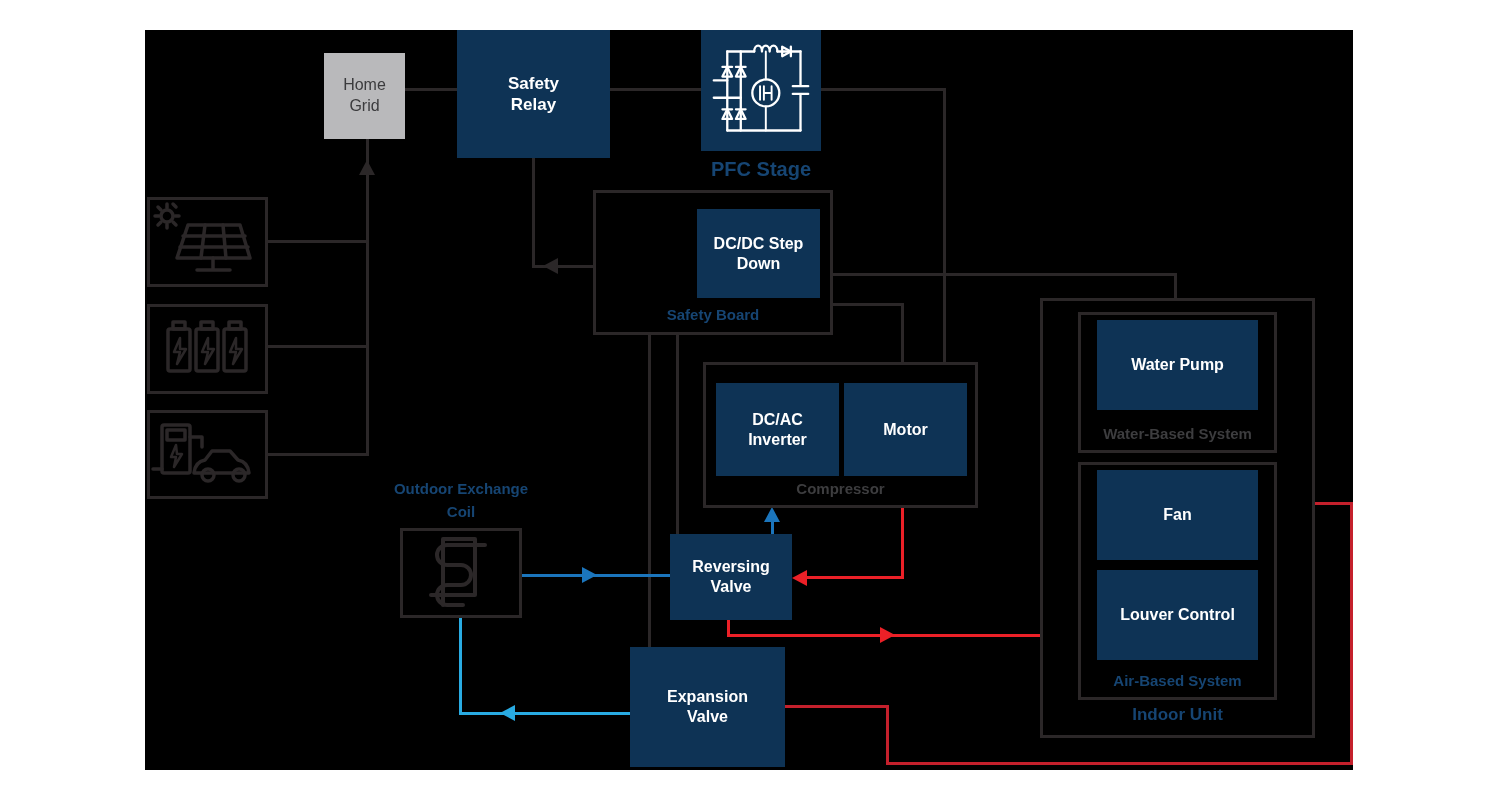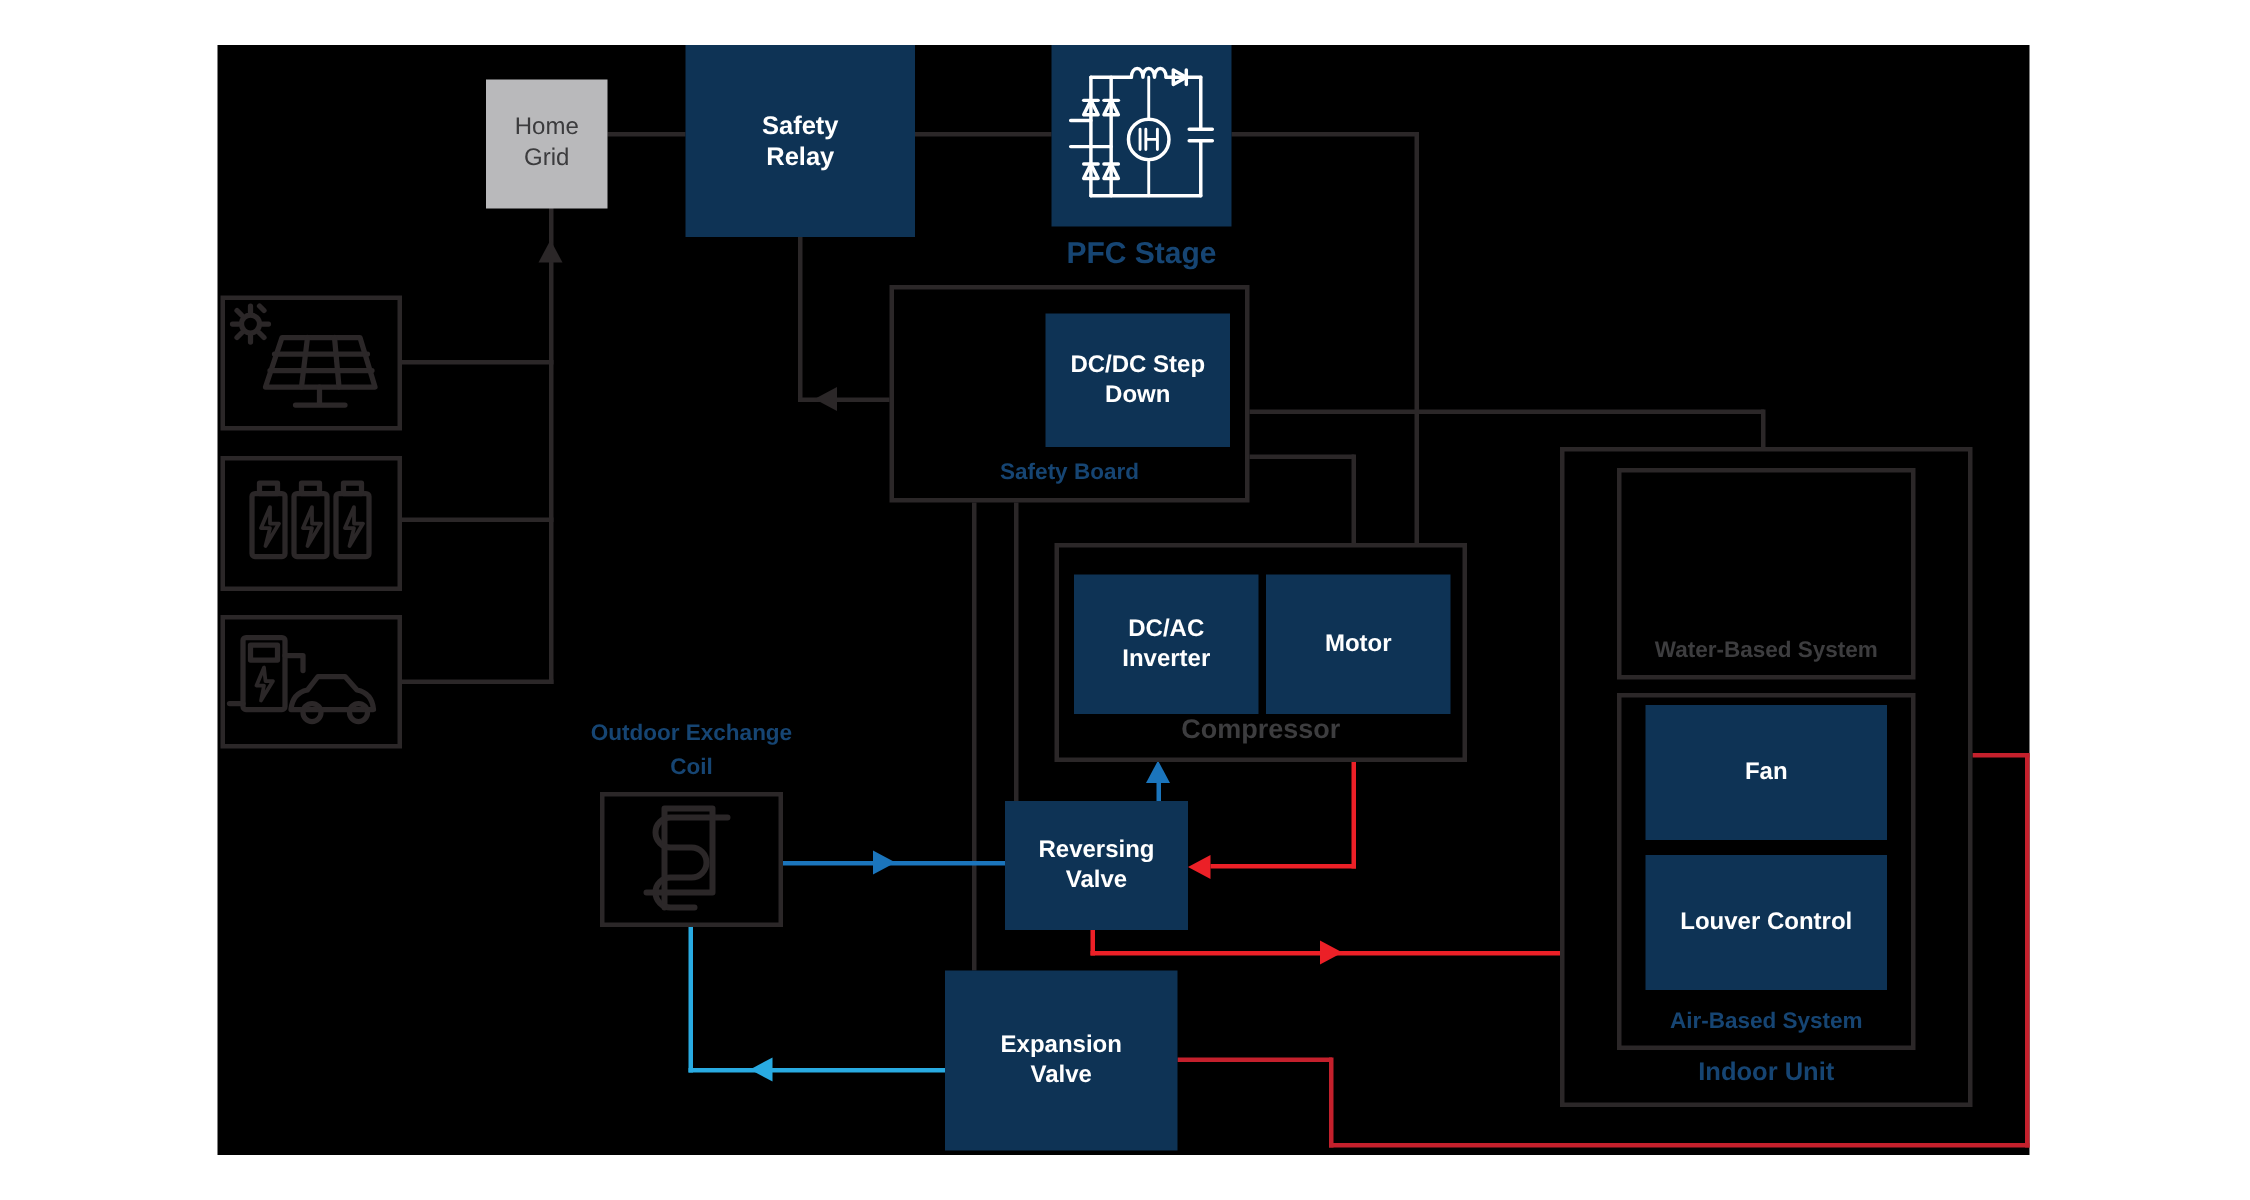--- a/index.html
+++ b/index.html
@@ -127,21 +127,21 @@
       <circle cx="89" cy="62" r="6"></circle>
       <path d="M3,56 h9"></path>
     </svg>
   </div>
 
   <div class="outline-box" style="left:448px;top:160px;width:240px;height:145px;">
     <span class="cap lbl-blue" style="bottom:9px;font-size:15px;">Safety Board</span>
   </div>
 
   <div class="outline-box" style="left:558px;top:332px;width:275px;height:146px;">
-    <span class="cap lbl-gray" style="bottom:8px;font-size:18px;">Compressor</span>
+    <span class="cap lbl-gray" style="bottom:8px;font-size:15px;">Compressor</span>
   </div>
 
   <div class="outline-box" style="left:255px;top:498px;width:122px;height:90px;">
     <svg class="icon-stroke" width="116" height="84" viewBox="0 0 116 84" style="margin:auto">
       <path d="M82,14 H44 a10,10 0 0 0 0,20 h14 a10,10 0 0 1 0,20 H44 a10,10 0 0 0 0,20 h16" stroke-width="4"></path>
       <path d="M40,8 V74 M72,8 V64 M40,8 H72 M28,64 H72" stroke-width="4"></path>
     </svg>
   </div>
 
   <div class="outline-box" style="left:895px;top:268px;width:275px;height:440px;">
@@ -195,20 +195,23 @@
     <span class="t">Motor</span>
   </div>
 
   <div class="navy-box" style="left:485px;top:617px;width:155px;height:120px;">
     <span class="t" style="width:110px;">Expansion Valve</span>
   </div>
   <div class="navy-box" style="left:525px;top:504px;width:122px;height:86px;">
     <span class="t" style="width:110px;">Reversing Valve</span>
   </div>
 
+  <div class="navy-box" style="left:952px;top:290px;width:161px;height:90px;">
+    <span class="t">Water Pump</span>
+  </div>
   <div class="navy-box" style="left:952px;top:440px;width:161px;height:90px;">
     <span class="t">Fan</span>
   </div>
   <div class="navy-box" style="left:952px;top:540px;width:161px;height:90px;">
     <span class="t">Louver Control</span>
   </div>
 
   <div class="lbl lbl-blue" style="left:536px;top:128px;width:160px;font-size:20px;">PFC Stage</div>
   <div class="lbl lbl-blue" style="left:236px;top:448px;width:160px;font-size:15px;line-height:1.5;">Outdoor Exchange Coil</div>
 

